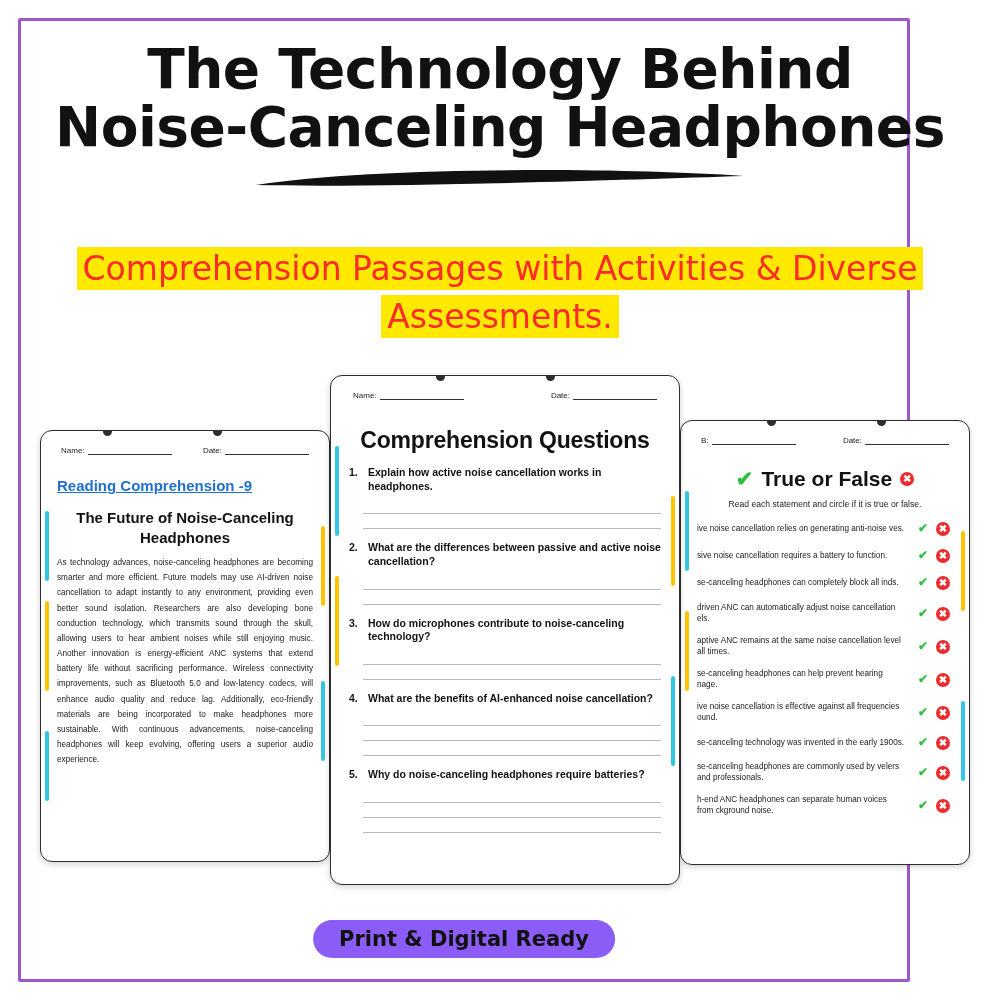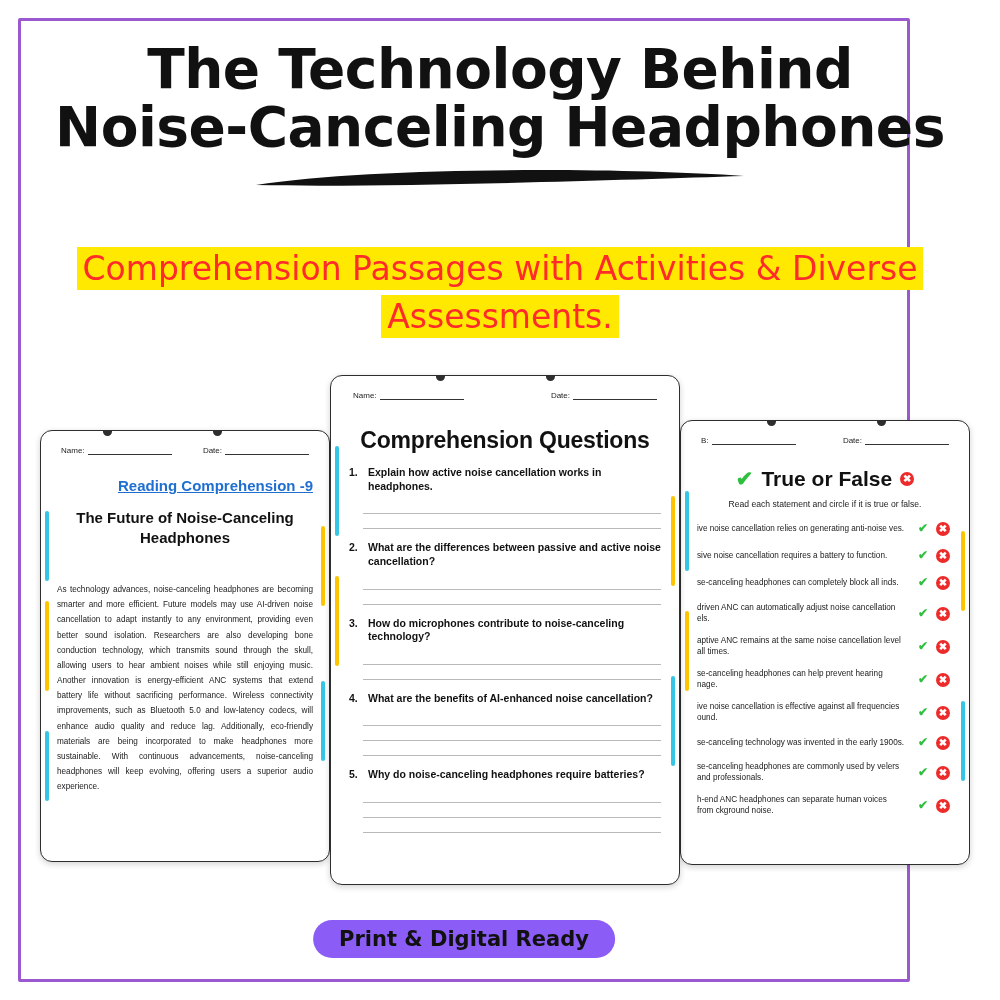--- a/index.html
+++ b/index.html
@@ -120,37 +120,37 @@
   
   #sheet1 {
     left: 40px;
     top: 430px;
     width: 290px;
     height: 432px;
     padding: 14px 16px;
     z-index: 2;
   }
   #sheet1 .s1-title {
-    text-align: right;
+    text-align: left;
     color: #1f6fd0;
     font-weight: bold;
     font-size: 15px;
     text-decoration: underline;
     margin-top: 22px;
   }
   #sheet1 .s1-sub {
     text-align: center;
     font-weight: bold;
     font-size: 15px;
     color: #111;
     margin-top: 14px;
     line-height: 1.3;
   }
   #sheet1 .s1-body {
-    margin-top: 35px;
+    margin-top: 8px;
     font-size: 8.2px;
     line-height: 1.85;
     text-align: justify;
     color: #1a1a1a;
   }
 
   
   #sheet2 {
     left: 330px;
     top: 375px;

